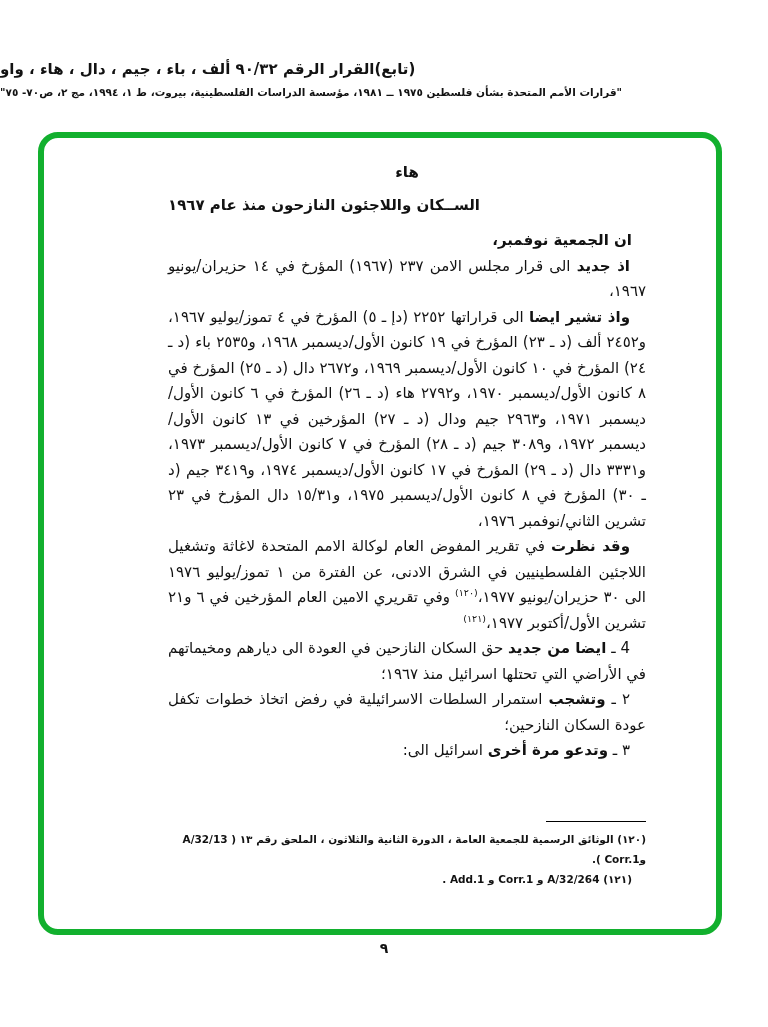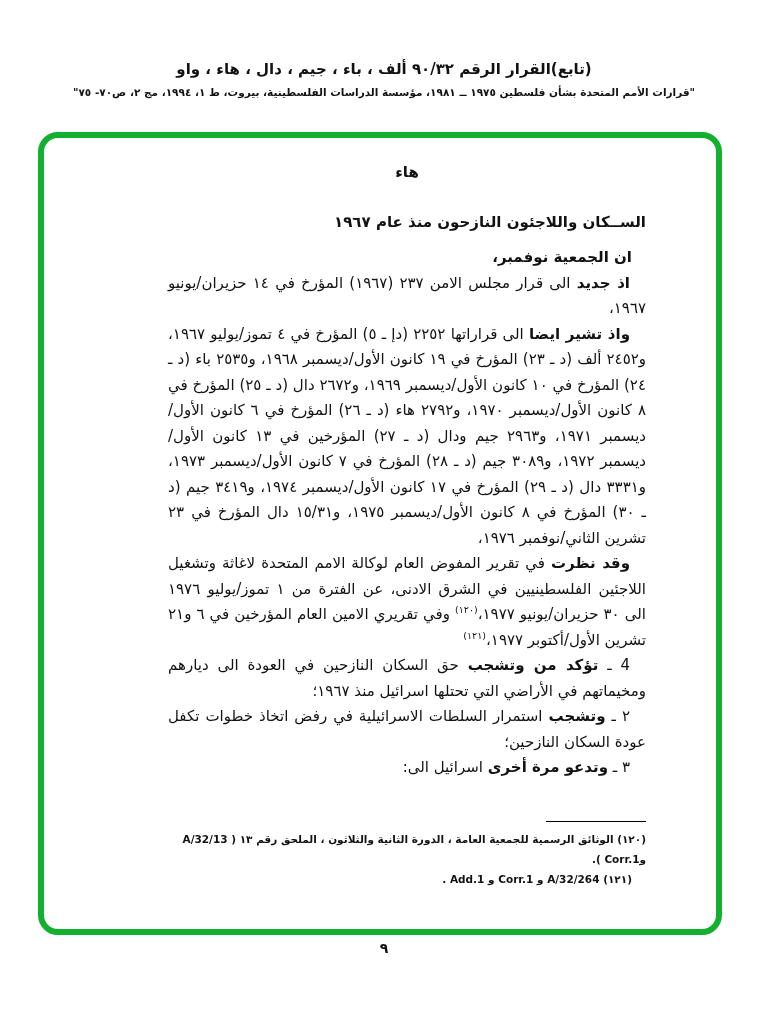--- a/index.html
+++ b/index.html
@@ -2,37 +2,37 @@
 <html lang="ar"><head>
 <meta charset="utf-8">
 <style>
   html,body{margin:0;padding:0;}
   body{background:#e8e8e8;font-family:"DejaVu Sans",sans-serif;}
   .page{
     position:relative;width:768px;height:1027px;background:#ffffff;
     margin:0 auto;overflow:hidden;color:#121212;
   }
   
-  .doc-header{position:absolute;top:60px;left:0;right:0;text-align:center;direction:rtl;}
+  .doc-header{position:absolute;top:60px;left:0;right:0;text-align:left;direction:rtl;}
   .hdr-line1{font-size:15px;font-weight:bold;letter-spacing:.2px;}
   .hdr-line2{font-size:10.5px;font-weight:bold;margin-top:8px;}
   
   .green-box{
     position:absolute;left:38px;top:132px;width:684px;height:803px;
     box-sizing:border-box;border:6px solid #12b02e;border-radius:20px;
     background:#ffffff;overflow:hidden;
   }
   
   .content{
     position:absolute;top:22px;right:70px;width:478px;
     direction:rtl;text-align:justify;
     font-size:15px;line-height:25.5px;
   }
   .section-letter{text-align:center;font-weight:bold;}
-  .res-title{text-align:right;font-weight:bold;margin:24px 0 10px 0;}
+  .res-title{text-align:left;font-weight:bold;margin:7px 0 10px 0;}
   .content p{margin:0;text-indent:16px;}
   .content p.flush{text-indent:14px;}
   .content p.sub{text-indent:34px;}
   .lead{font-weight:bold;}
   .fnref{font-size:9.5px;vertical-align:super;line-height:0;letter-spacing:-.3px;}
   
   .footnotes{
     position:absolute;right:70px;left:110px;bottom:40px;
     direction:rtl;text-align:right;font-size:10.5px;line-height:20px;font-weight:bold;
   }
@@ -62,21 +62,21 @@
       <div class="res-title">الســكان واللاجئون النازحون منذ عام ١٩٦٧</div>
 
       <p class="flush"><span class="lead">ان الجمعية نوفمبر،</span></p>
 
       <p><span class="lead">اذ جديد</span> <span>الى قرار مجلس الامن ٢٣٧ (١٩٦٧) المؤرخ في ١٤ حزيران/يونيو ١٩٦٧،</span></p>
 
       <p><span class="lead">واذ تشير ايضا</span> <span>الى قراراتها ٢٢٥٢ (دإ ـ ٥) المؤرخ في ٤ تموز/يوليو ١٩٦٧، و٢٤٥٢ ألف (د ـ ٢٣) المؤرخ في ١٩ كانون الأول/ديسمبر ١٩٦٨، و٢٥٣٥ باء (د ـ ٢٤) المؤرخ في ١٠ كانون الأول/ديسمبر ١٩٦٩، و٢٦٧٢ دال (د ـ ٢٥) المؤرخ في ٨ كانون الأول/ديسمبر ١٩٧٠، و٢٧٩٢ هاء (د ـ ٢٦) المؤرخ في ٦ كانون الأول/ديسمبر ١٩٧١، و٢٩٦٣ جيم ودال (د ـ ٢٧) المؤرخين في ١٣ كانون الأول/ديسمبر ١٩٧٢، و٣٠٨٩ جيم (د ـ ٢٨) المؤرخ في ٧ كانون الأول/ديسمبر ١٩٧٣، و٣٣٣١ دال (د ـ ٢٩) المؤرخ في ١٧ كانون الأول/ديسمبر ١٩٧٤، و٣٤١٩ جيم (د ـ ٣٠) المؤرخ في ٨ كانون الأول/ديسمبر ١٩٧٥، و١٥/٣١ دال المؤرخ في ٢٣ تشرين الثاني/نوفمبر ١٩٧٦،</span></p>
 
       <p><span class="lead">وقد نظرت</span> <span>في تقرير المفوض العام لوكالة الامم المتحدة لاغاثة وتشغيل اللاجئين الفلسطينيين في الشرق الادنى، عن الفترة من ١ تموز/يوليو ١٩٧٦ الى ٣٠ حزيران/يونيو ١٩٧٧،</span><sup class="fnref">(١٢٠)</sup> <span>وفي تقريري الامين العام المؤرخين في ٦ و٢١ تشرين الأول/أكتوبر ١٩٧٧،</span><sup class="fnref">(١٢١)</sup></p>
 
-      <p><span>4 ـ</span> <span class="lead">تؤكد من وتشجب</span> <span>حق السكان النازحين في العودة الى ديارهم ومخيماتهم في الأراضي التي تحتلها اسرائيل منذ ١٩٦٧؛</span></p>
+      <p><span>4 ـ</span> <span class="lead">ايضا من جديد</span> <span>حق السكان النازحين في العودة الى ديارهم ومخيماتهم في الأراضي التي تحتلها اسرائيل منذ ١٩٦٧؛</span></p>
 
       <p><span>٢ ـ</span> <span class="lead">وتشجب</span> <span>استمرار السلطات الاسرائيلية في رفض اتخاذ خطوات تكفل عودة السكان النازحين؛</span></p>
 
       <p><span>٣ ـ</span> <span class="lead">وتدعو مرة أخرى</span> <span>اسرائيل الى:</span></p>
 
 
     </div>
 
     <div class="footnotes">
       <div class="fn-sep"></div>

